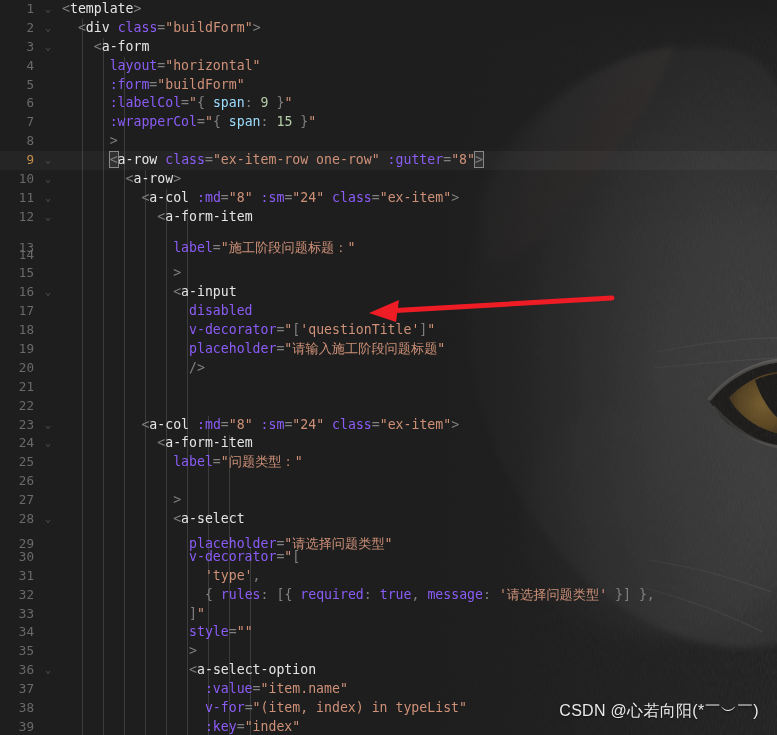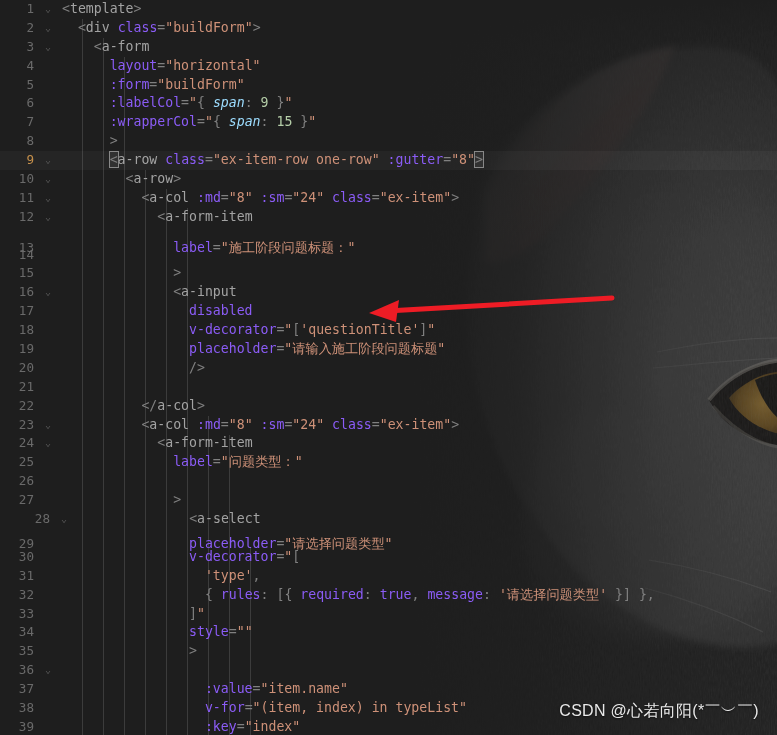--- a/index.html
+++ b/index.html
@@ -71,26 +71,26 @@
 
   
   #guides { position: absolute; inset: 0; z-index: 2; pointer-events: none; }
   .guide {
     position: absolute;
     width: 1px;
     background: #3c3c3c;
   }
 
   
-  .tag      { color: #a3a3a3; }
+  .tag      { color: #e5e5e5; }
   .punct    { color: #808080; }
   .attr     { color: #8b5cf6; }
   .str      { color: #ce9178; }
   .num      { color: #b5cea8; }
-  .prop     { color: #9cdcfe; font-style: italic; }
+  .prop     { color: #9cdcfe; }
   .brmatch  { outline: 1px solid #888; background: rgba(255,255,255,0.06); }
 
   
   #red-arrow {
     position: absolute;
     z-index: 6;
     pointer-events: none;
   }
 
   
@@ -221,35 +221,35 @@
       <div class="line" style="top: 0px;"><span class="ln">12</span><span class="fold">⌄</span><span class="code">            <span class="punct">&lt;</span><span class="tag">a-form-item</span></span></div>
       <div class="line" style="top: 12px; text-decoration: underline;"><span class="ln">13</span><span class="code">              <span class="attr">label</span><span class="punct">=</span><span class="str">"施工阶段问题标题："</span></span></div>
       <div class="line" style="top: 0px;"><span class="ln">14</span><span class="code">              </span></div>
       <div class="line" style="top: 0px;"><span class="ln">15</span><span class="code">              <span class="punct">&gt;</span></span></div>
       <div class="line" style="top: 0px;"><span class="ln">16</span><span class="fold">⌄</span><span class="code">              <span class="punct">&lt;</span><span class="tag">a-input</span></span></div>
       <div class="line" style="top: 0px;"><span class="ln">17</span><span class="code">                <span class="attr">disabled</span></span></div>
       <div class="line" style="top: 0px;"><span class="ln">18</span><span class="code">                <span class="attr">v-decorator</span><span class="punct">=</span><span class="str">"</span><span class="punct">[</span><span class="str">'questionTitle'</span><span class="punct">]</span><span class="str">"</span></span></div>
       <div class="line" style="top: 0px;"><span class="ln">19</span><span class="code">                <span class="attr">placeholder</span><span class="punct">=</span><span class="str">"请输入施工阶段问题标题"</span></span></div>
       <div class="line" style="top: 0px;"><span class="ln">20</span><span class="code">                <span class="punct">/&gt;</span></span></div>
       <div class="line" style="top: 0px;"><span class="ln">21</span></div>
-      <div class="line" style="top: 0px; padding-left: 7px;"><span class="ln">22</span><span class="code">          <span class="punct">&lt;/</span><span class="tag">a-col</span><span class="punct">&gt;</span></span></div>
+      <div class="line" style="top: 0px; padding-left: 7px;"><span class="ln">22</span></div>
       <div class="line" style="top: 0px;"><span class="ln">23</span><span class="fold">⌄</span><span class="code">          <span class="punct">&lt;</span><span class="tag">a-col</span><span class="punct"> </span><span class="attr">:md</span><span class="punct">=</span><span class="str">"8"</span><span class="punct"> </span><span class="attr">:sm</span><span class="punct">=</span><span class="str">"24"</span><span class="punct"> </span><span class="attr">class</span><span class="punct">=</span><span class="str">"ex-item"</span><span class="punct">&gt;</span></span></div>
       <div class="line" style="top: 0px;"><span class="ln">24</span><span class="fold">⌄</span><span class="code">            <span class="punct">&lt;</span><span class="tag">a-form-item</span></span></div>
       <div class="line" style="top: 0px;"><span class="ln">25</span><span class="code">              <span class="attr">label</span><span class="punct">=</span><span class="str">"问题类型："</span></span></div>
       <div class="line" style="top: 0px;"><span class="ln">26</span><span class="code">              </span></div>
       <div class="line" style="top: 0px;"><span class="ln">27</span><span class="code">              <span class="punct">&gt;</span></span></div>
-      <div class="line" style="top: 0px; margin-left: 16px;"><span class="ln">28</span><span class="fold">⌄</span><span class="code">              <span class="punct">&lt;</span><span class="tag">a-select</span></span></div>
+      <div class="line" style="top: 0px;"><span class="ln">28</span><span class="fold">⌄</span><span class="code">              <span class="punct">&lt;</span><span class="tag">a-select</span></span></div>
       <div class="line" style="top: 6px;"><span class="ln">29</span><span class="code">                <span class="attr">placeholder</span><span class="punct">=</span><span class="str">"请选择问题类型"</span></span></div>
       <div class="line" style="top: 0px;"><span class="ln">30</span><span class="code">                <span class="attr">v-decorator</span><span class="punct">=</span><span class="str">"</span><span class="punct">[</span></span></div>
       <div class="line" style="top: 0px;"><span class="ln">31</span><span class="code">                  <span class="str">'type'</span><span class="punct">,</span></span></div>
       <div class="line" style="top: 0px;"><span class="ln">32</span><span class="code">                  <span class="punct">{</span><span class="punct"> </span><span class="attr">rules</span><span class="punct">:</span><span class="punct"> </span><span class="punct">[</span><span class="punct">{</span><span class="punct"> </span><span class="attr">required</span><span class="punct">:</span><span class="punct"> </span><span class="attr">true</span><span class="punct">,</span><span class="punct"> </span><span class="attr">message</span><span class="punct">:</span><span class="punct"> </span><span class="str">'请选择问题类型'</span><span class="punct"> </span><span class="punct">}</span><span class="punct">]</span><span class="punct"> </span><span class="punct">}</span><span class="punct">,</span></span></div>
       <div class="line" style="top: 0px;"><span class="ln">33</span><span class="code">                <span class="punct">]</span><span class="str">"</span></span></div>
       <div class="line" style="top: 0px;"><span class="ln">34</span><span class="code">                <span class="attr">style</span><span class="punct">=</span><span class="str">""</span></span></div>
       <div class="line" style="top: 0px;"><span class="ln">35</span><span class="code">                <span class="punct">&gt;</span></span></div>
-      <div class="line" style="top: 0px; padding-left: 8px;"><span class="ln">36</span><span class="fold">⌄</span></div>
+      <div class="line" style="top: 0px; padding-left: 8px;"><span class="ln">36</span><span class="fold">⌄</span><span class="code">                <span class="punct">&lt;</span><span class="tag">a-select-option</span></span></div>
       <div class="line" style="top: 0px;"><span class="ln">37</span><span class="code">                  <span class="attr">:value</span><span class="punct">=</span><span class="str">"item.name"</span></span></div>
       <div class="line" style="top: 0px;"><span class="ln">38</span><span class="code">                  <span class="attr">v-for</span><span class="punct">=</span><span class="str">"(item, index) in typeList"</span></span></div>
       <div class="line" style="top: 0px;"><span class="ln">39</span><span class="code">                  <span class="attr">:key</span><span class="punct">=</span><span class="str">"index"</span></span></div>
     </div>
 
   <svg id="red-arrow" style="left:365px; top:290px; width:255px; height:34px;" viewBox="0 0 255 34">
     <line x1="247" y1="8" x2="22" y2="21" stroke="#ee1c25" stroke-width="5" stroke-linecap="round"></line>
     <polygon points="4,23 34,10 31,32" fill="#ee1c25"></polygon>
   </svg>
 

